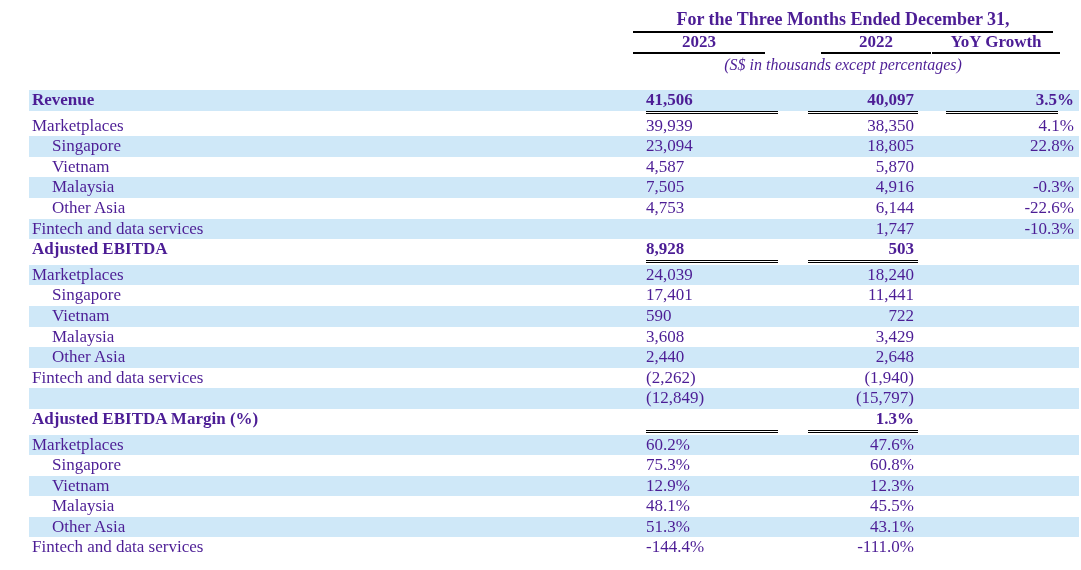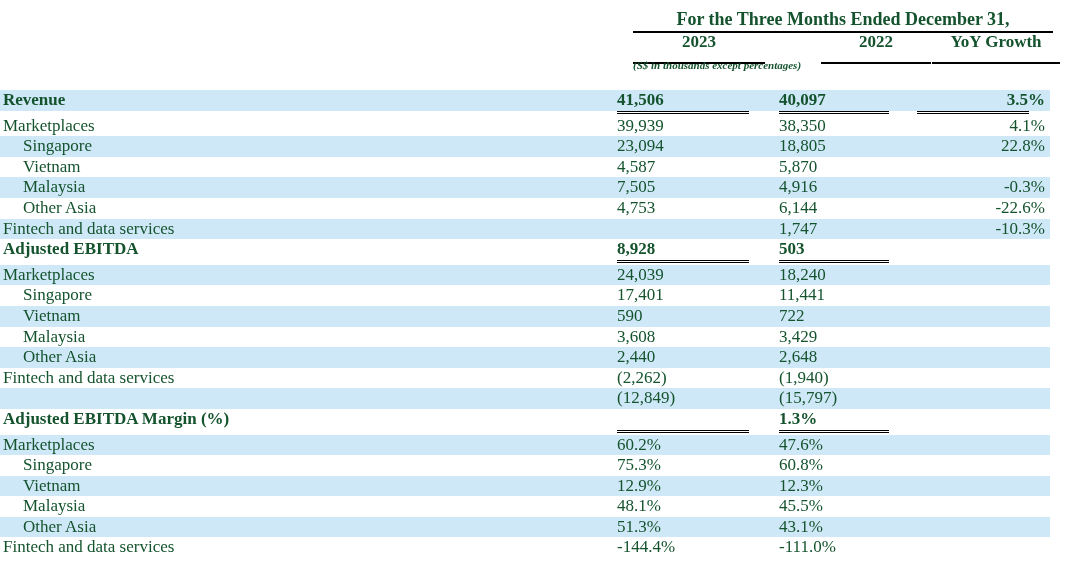--- a/index.html
+++ b/index.html
@@ -1,57 +1,57 @@
 <!DOCTYPE html>
 <html><head>
 <meta charset="utf-8">
 <style>
   html,body{margin:0;padding:0;background:#ffffff;}
   .page{
     position:relative;
     width:1081px;height:570px;
     background:#ffffff;
     font-family:"Liberation Serif","DejaVu Serif",serif;
-    color:#14532d;
+    color:#4c1d95;
     overflow:hidden;
   }
   
   .hdr-title{
     position:absolute;left:633px;top:9px;width:420px;
     text-align:center;font-weight:bold;font-size:18px;line-height:21px;
     border-bottom:2px solid #000;padding-bottom:1px;
     white-space:nowrap;
   }
   .hdr-period{
     position:absolute;top:33px;height:17px;
     text-align:center;font-weight:bold;font-size:17px;line-height:17px;
-    border-bottom:2px solid #000;padding-bottom:12px;
+    border-bottom:2px solid #000;padding-bottom:2px;
     white-space:nowrap;
   }
   .hdr-2023{left:633px;width:132px;}
   .hdr-2022{left:821px;width:110px;}
   .hdr-yoy{left:932px;width:128px;}
   .hdr-note{
     position:absolute;left:633px;top:56px;width:420px;
-    text-align:left;font-weight:bold;font-style:italic;
-    font-size:11px;line-height:18px;white-space:nowrap;
+    text-align:center;font-weight:normal;font-style:italic;
+    font-size:16px;line-height:18px;white-space:nowrap;
   }
   
-  .tbody{position:absolute;left:0;top:90px;width:1050px;}
+  .tbody{position:absolute;left:29px;top:90px;width:1050px;}
   .row{
     display:grid;
     grid-template-columns:617px 132px 30px 110px 28px 112px 21px;
     height:20.6px;line-height:20.6px;font-size:17px;
   }
   .row.shaded{background:#cfe8f8;}
   .row.bold{font-weight:bold;}
   .row .label{grid-column:1;padding-left:3px;white-space:nowrap;overflow:hidden;}
   .row.indent .label{padding-left:23px;}
   .row .num1{grid-column:2;text-align:left;padding-right:4px;white-space:nowrap;}
-  .row .num2{grid-column:4;padding-right:4px;white-space:nowrap;}
+  .row .num2{grid-column:4;text-align:right;padding-right:4px;white-space:nowrap;}
   .row .yoy{grid-column:6 / 8;text-align:right;padding-right:5px;white-space:nowrap;}
   
   .rule-row{
     display:grid;
     grid-template-columns:617px 132px 30px 110px 28px 112px 21px;
     height:5px;background:#ffffff;
   }
   .rule-row .dbl{
     height:1px;margin-top:0px;
     border-top:1.5px solid #000;border-bottom:1.5px solid #000;

